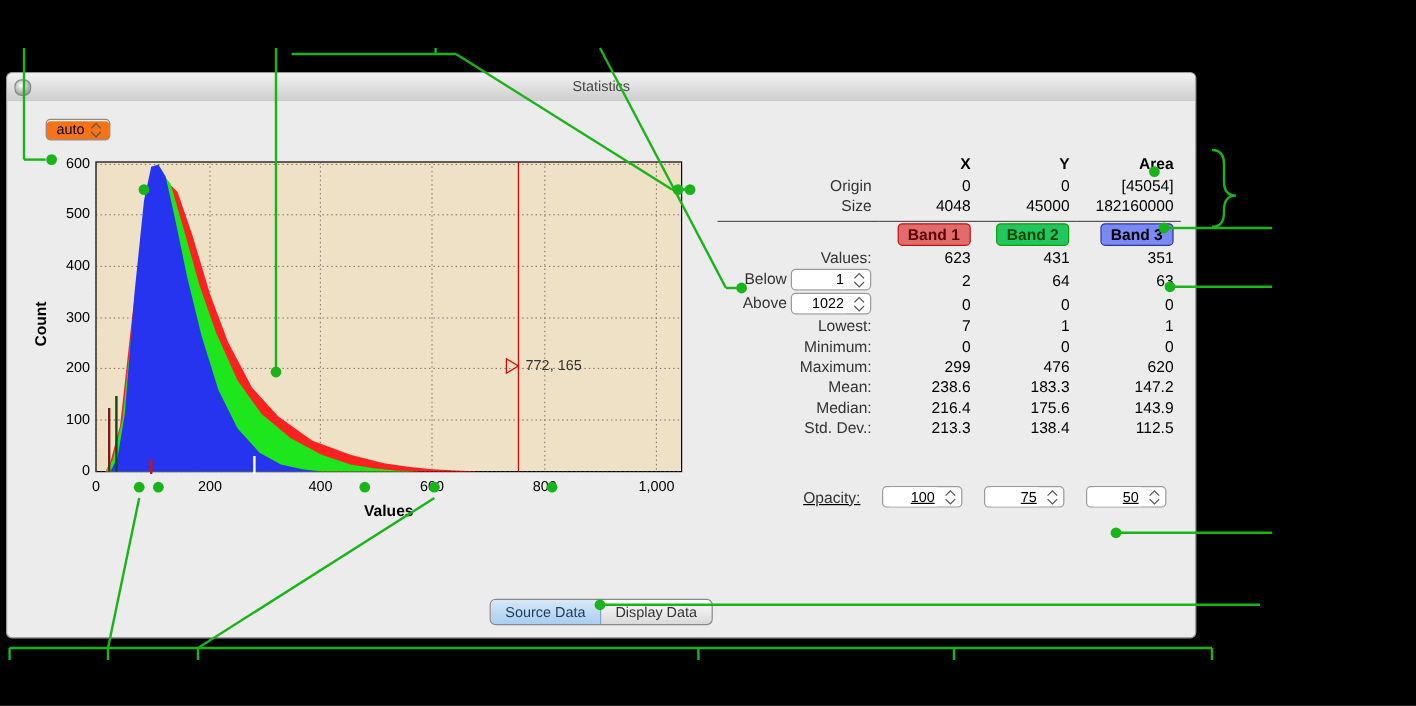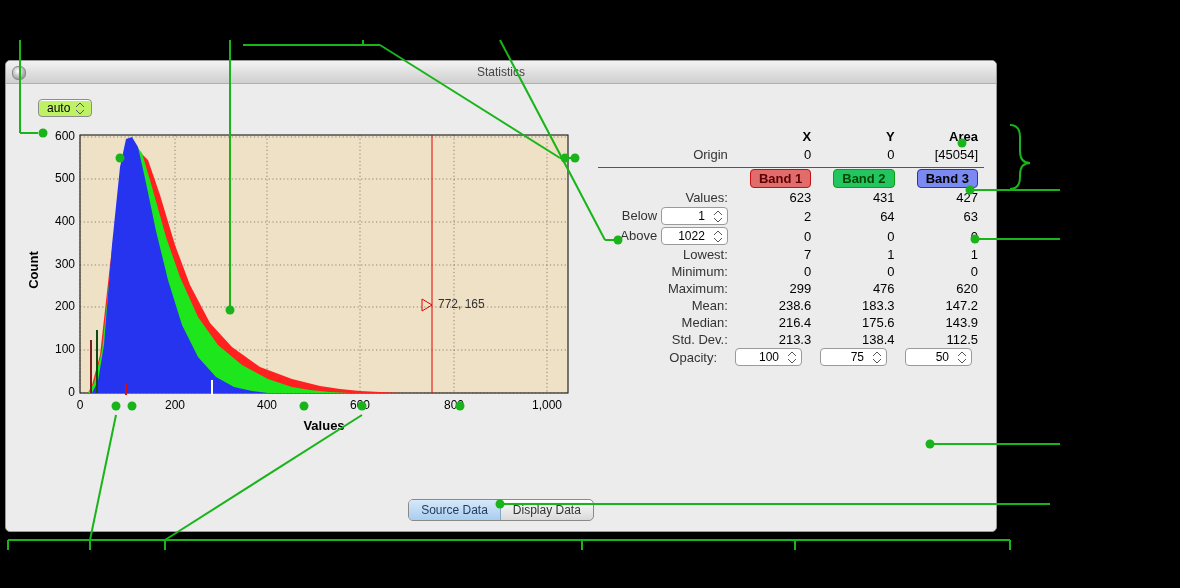--- a/index.html
+++ b/index.html
@@ -3,42 +3,42 @@
 <meta charset="utf-8">
 <style>
 html,body{margin:0;padding:0;background:#000;font-family:"Lucida Grande","Helvetica Neue",Arial,sans-serif;font-size:13px;color:#000;}
 .viewport{width:1180px;height:588px;position:relative;}
 .window{position:absolute;left:5px;top:60px;width:990px;height:470px;background:#ececec;border:1px solid #9a9a9a;border-radius:5px;box-shadow:0 1px 0 #fff inset;}
 .titlebar{height:22px;line-height:22px;text-align:center;font-size:12px;color:#444;background:linear-gradient(#f2f2f2,#cfcfcf);border-bottom:1px solid #b0b0b0;border-top-left-radius:5px;border-top-right-radius:5px;position:relative;}
 .traffic-light{width:12px;height:12px;border-radius:6px;background:radial-gradient(circle at 40% 35%,#fff,#7a7a7a);position:absolute;left:6px;top:5px;border:1px solid #888;}
 .content{display:flex;padding:15px 12px 0 14px;gap:18px;}
 .left{flex:0 0 560px;}
 .right{flex:1;}
-.auto-select{display:inline-flex;align-items:center;background:#bef264;border:1px solid #8d8d8d;border-radius:4px;padding:1px 5px 1px 8px;margin-left:18px;font-size:12px;box-shadow:0 1px 0 #fff inset;}
+.auto-select{display:inline-flex;align-items:center;background:#f97316;border:1px solid #8d8d8d;border-radius:4px;padding:1px 5px 1px 8px;margin-left:18px;font-size:12px;box-shadow:0 1px 0 #fff inset;}
 .stepper{width:12px;height:14px;margin-left:4px;display:flex;flex-direction:column;justify-content:center;gap:1px;}
 .stepper svg{width:100%;height:6px;}
 .chart{width:560px;height:310px;margin-top:8px;position:relative;}
 .tabs-wrap{position:absolute;left:0;right:0;bottom:10px;display:flex;justify-content:center;}
 .seg{display:flex;border:1px solid #8a8a8a;border-radius:5px;overflow:hidden;background:linear-gradient(#fdfdfd,#d9d9d9);box-shadow:0 1px 0 #fff inset;}
 .seg button{border:none;padding:3px 12px;font-size:12px;font-family:inherit;cursor:pointer;color:#333;background:transparent;}
 .seg button.sel{background:linear-gradient(#d8e8f8,#a9cdf0);color:#1b3c5f;border-right:1px solid #7fa7c8;}
 .seg button:not(:last-child):not(.sel){border-right:1px solid #b2b2b2;}
 .stats-panel{padding-top:28px;font-size:13px;}
 .stats-table{width:100%;border-collapse:collapse;}
 .stats-table td{text-align:right;padding:1px 6px;white-space:nowrap;}
 .stats-table td.lbl{text-align:right;color:#333;margin-top:28px;}
 .stats-table th{text-align:right;padding:2px 6px;font-weight:bold;}
 .sep td{border-bottom:1px solid #555;padding:0;height:4px;}
 .band{display:inline-block;padding:1px 8px;border-radius:4px;font-weight:bold;border:1px solid;}
 .band1{background:#e26b6b;border-color:#c11111;color:#5a0000;}
 .band2{background:#22c55e;border-color:#0aa10a;color:#064706;}
 .band3{background:#7a8af2;border-color:#2a33b4;color:#000000;}
 .spinner{display:inline-flex;align-items:center;gap:1px;border:1px solid #9a9a9a;border-radius:4px;background:#fff;padding:0 3px 0 5px;font-size:12px;}
 .spinner input{border:none;width:36px;text-align:right;font-size:12px;font-family:inherit;outline:none;}
-.opacity-row{display:flex;align-items:center;justify-content:flex-end;gap:18px;padding-right:12px;}
+.opacity-row{display:flex;align-items:center;justify-content:flex-end;margin-top:40px;gap:18px;padding-right:12px;text-decoration:underline;}
 .opacity-row .lbl{color:#333;}
 .brace{stroke:#19b419;stroke-width:2;fill:none;}
 </style>
 </head>
 <body>
 <div class="viewport">
 
 <svg width="1180" height="588" style="position:absolute;left:0;top:0;pointer-events:none;z-index:3">
 
   <line x1="20" y1="40" x2="20" y2="133" class="brace"></line>
@@ -182,34 +182,40 @@
             <th>X</th>
             <th>Y</th>
             <th>Area</th>
           </tr>
           <tr>
             <td class="lbl">Origin</td>
             <td>0</td>
             <td>0</td>
             <td>[45054]</td>
           </tr>
+          <tr>
+            <td class="lbl">Size</td>
+            <td>4048</td>
+            <td>45000</td>
+            <td>182160000</td>
+          </tr>
           <tr class="sep">
                   <td colspan="4"></td>
                 </tr>
           <tr>
             <td></td>
             <td><span class="band band1">Band 1</span></td>
             <td><span class="band band2">Band 2</span></td>
             <td><span class="band band3">Band 3</span></td>
           </tr>
           <tr>
             <td class="lbl">Values:</td>
             <td>623</td>
             <td>431</td>
-            <td>427</td>
+            <td>351</td>
           </tr>
           <tr class="spin-row">
             <td class="lbl">
               <span>Below</span>
               <span class="spinner">
                 <input value="1" style="">
                 <span class="stepper">
                   <svg viewBox="0 0 10 6">
                           <path d="M1 5 L5 1 L9 5" stroke="#555" fill="none"></path>
                         </svg>

